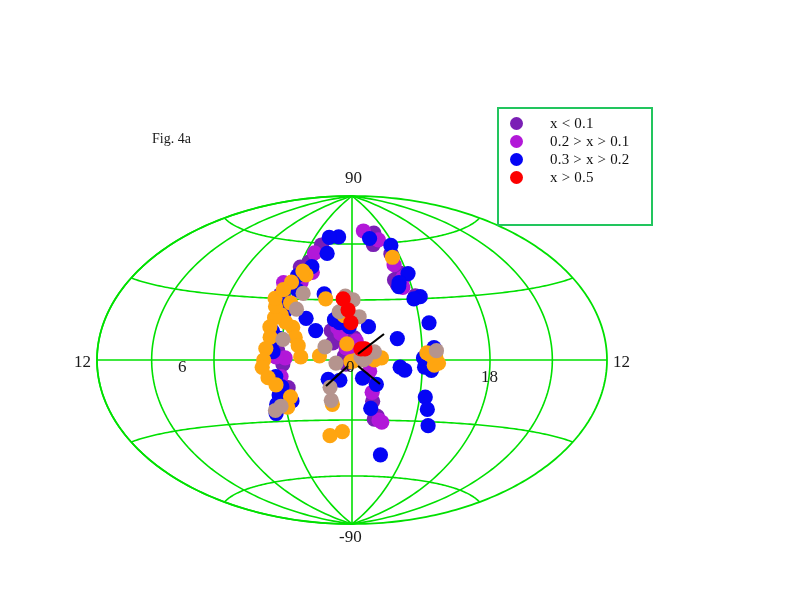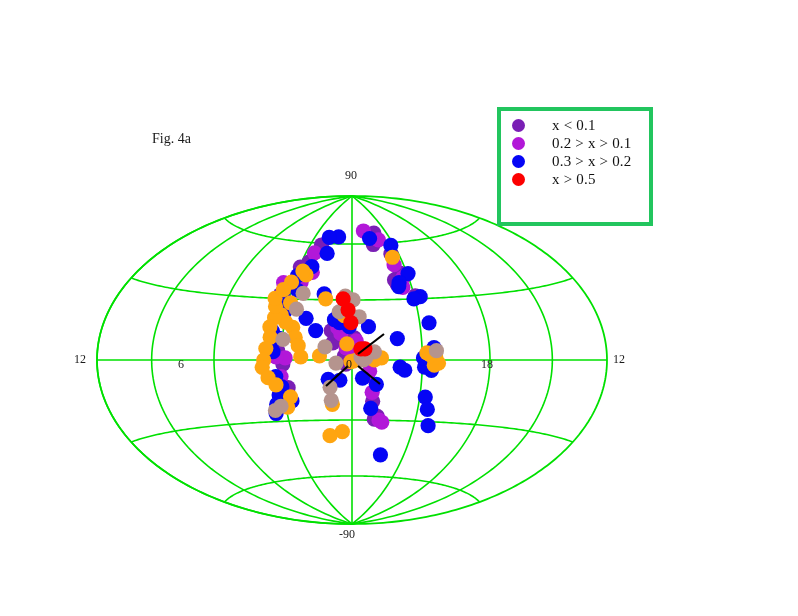--- a/index.html
+++ b/index.html
@@ -8,21 +8,21 @@
   #stage{position:absolute;left:0;top:0;width:798px;height:616px;}
   #skymap{position:absolute;left:0;top:0;}
   .fig-label{
     position:absolute; left:152px; top:131px;
     font-family:"Liberation Serif", serif;
     font-size:14px; color:#1a1a1a; white-space:nowrap;
   }
   .legend-box{
     position:absolute; left:497px; top:107px;
     width:156px; height:119px;
-    border:4px solid #22c55e;
+    border:2px solid #22c55e;
     background:#ffffff;
     box-sizing:border-box;
   }
   .legend-rows{
     position:absolute; left:0; top:0; width:100%; height:100%;
     padding:5px 0 0 0; box-sizing:border-box;
   }
   .legend-row{
     display:flex; align-items:center;
     height:18px; margin:0; padding:0 0 0 11px;
@@ -33,21 +33,21 @@
   }
   .legend-text{
     margin-left:27px;
     font-family:"Liberation Serif", serif;
     font-size:15px; color:#111111; white-space:nowrap;
     letter-spacing:0.2px;
   }
   .axis-label{
     position:absolute;
     font-family:"Liberation Serif", serif;
-    font-size:12px; color:#1a1a1a; white-space:nowrap;
+    font-size:17px; color:#1a1a1a; white-space:nowrap;
   }
 </style>
 </head>
 <body>
 
 <div id="stage">
 
   <svg id="skymap" width="798" height="616">
     <g id="grid-layer">
         <path d="M352.00 524.00L352.00 521.84L352.00 519.65L352.00 517.43L352.00 515.19L352.00 512.92L352.00 510.63L352.00 508.31L352.00 505.96L352.00 503.59L352.00 501.19L352.00 498.77L352.00 496.33L352.00 493.86L352.00 491.37L352.00 488.85L352.00 486.32L352.00 483.76L352.00 481.18L352.00 478.58L352.00 475.97L352.00 473.33L352.00 470.67L352.00 467.99L352.00 465.29L352.00 462.58L352.00 459.85L352.00 457.10L352.00 454.33L352.00 451.55L352.00 448.76L352.00 445.94L352.00 443.12L352.00 440.28L352.00 437.42L352.00 434.55L352.00 431.67L352.00 428.78L352.00 425.87L352.00 422.96L352.00 420.03L352.00 417.09L352.00 414.14L352.00 411.19L352.00 408.22L352.00 405.25L352.00 402.27L352.00 399.28L352.00 396.28L352.00 393.28L352.00 390.27L352.00 387.26L352.00 384.24L352.00 381.22L352.00 378.20L352.00 375.17L352.00 372.14L352.00 369.11L352.00 366.07L352.00 363.04L352.00 360.00L352.00 356.96L352.00 353.93L352.00 350.89L352.00 347.86L352.00 344.83L352.00 341.80L352.00 338.78L352.00 335.76L352.00 332.74L352.00 329.73L352.00 326.72L352.00 323.72L352.00 320.72L352.00 317.73L352.00 314.75L352.00 311.78L352.00 308.81L352.00 305.86L352.00 302.91L352.00 299.97L352.00 297.04L352.00 294.13L352.00 291.22L352.00 288.33L352.00 285.45L352.00 282.58L352.00 279.72L352.00 276.88L352.00 274.06L352.00 271.24L352.00 268.45L352.00 265.67L352.00 262.90L352.00 260.15L352.00 257.42L352.00 254.71L352.00 252.01L352.00 249.33L352.00 246.67L352.00 244.03L352.00 241.42L352.00 238.82L352.00 236.24L352.00 233.68L352.00 231.15L352.00 228.63L352.00 226.14L352.00 223.67L352.00 221.23L352.00 218.81L352.00 216.41L352.00 214.04L352.00 211.69L352.00 209.37L352.00 207.08L352.00 204.81L352.00 202.57L352.00 200.35L352.00 198.16L352.00 196.00" fill="none" stroke="#00e000" stroke-width="1.6"></path>
@@ -252,21 +252,21 @@
   </svg>
 
   <div class="fig-label">Fig. 4a</div>
 
   <div id="axis-labels">
       <div class="axis-label" style="left: 345px; top: 168px;">90</div>
       <div class="axis-label" style="left: 339px; top: 527px; text-align: center;">-90</div>
       <div class="axis-label" style="left: 74px; top: 352px;">12</div>
       <div class="axis-label" style="left: 178px; top: 357px;">6</div>
       <div class="axis-label" style="left: 346px; top: 357px;">0</div>
-      <div class="axis-label" style="left: 481px; top: 357px;">18</div>
+      <div class="axis-label" style="left: 481px; top: 367px;">18</div>
       <div class="axis-label" style="left: 613px; top: 352px;">12</div>
     </div>
 
   <div class="legend-box">
     <div class="legend-rows" id="legend-rows">
         <div class="legend-row">
           <span class="legend-swatch" style="background: rgb(122, 31, 181);"></span>
           <span class="legend-text">x &lt; 0.1</span>
         </div>
         <div class="legend-row">

